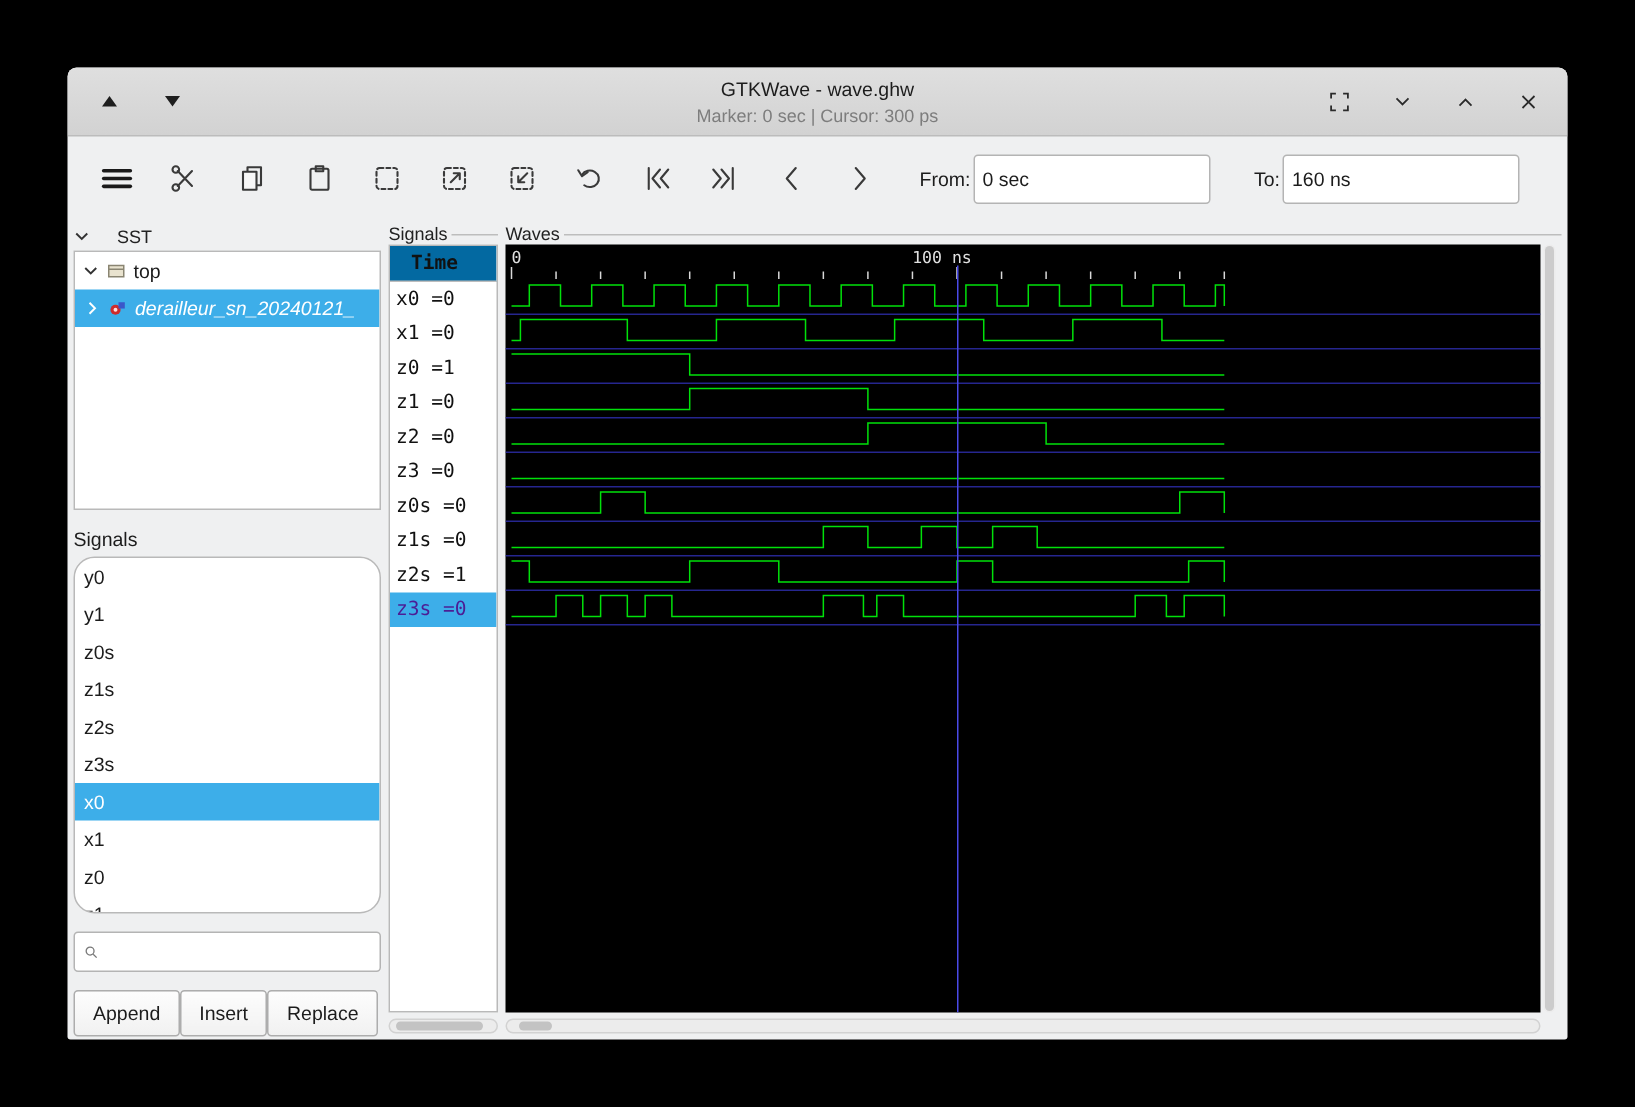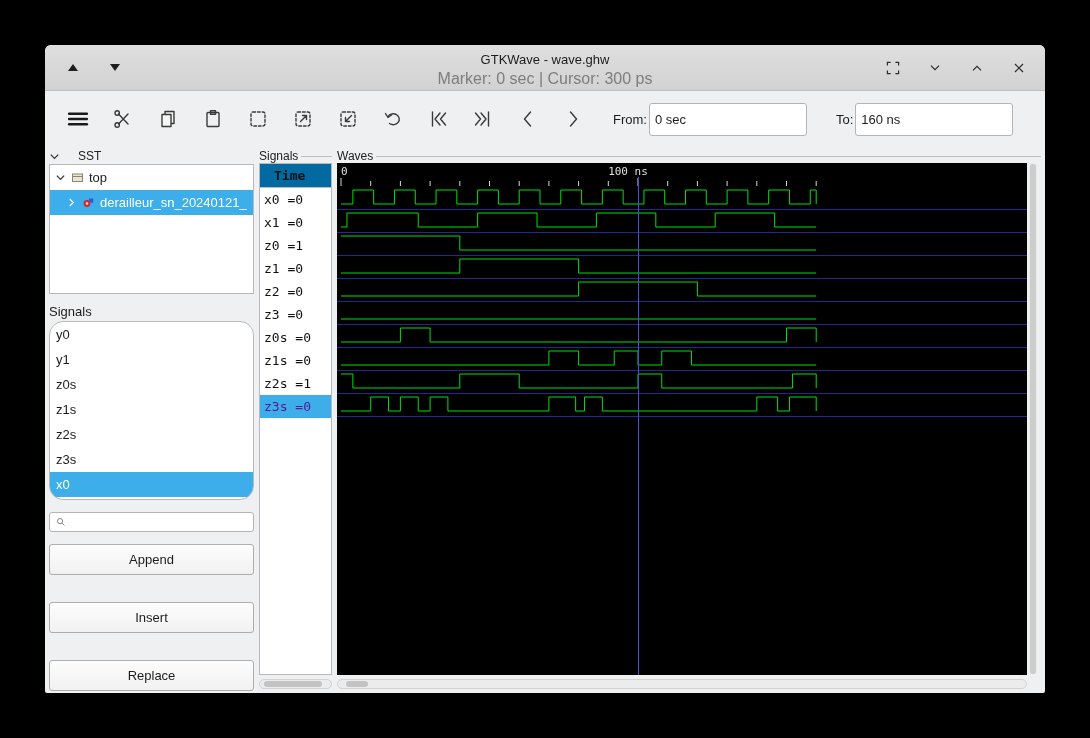--- a/index.html
+++ b/index.html
@@ -8,21 +8,21 @@
            font-family:"Liberation Sans", sans-serif; overflow:hidden; }
   .window { position:absolute; left:45px; top:45px; width:1000px; height:648px;
             background:#eff0f1; border-radius:6px 6px 2px 2px;
             box-shadow:0 4px 20px rgba(0,0,0,.6); display:flex; flex-direction:column; overflow:hidden; }
 
   
   .titlebar { height:46px; flex:none; background:linear-gradient(#dfdfdf,#d2d2d2);
               border-bottom:1px solid #bcbcbc; position:relative; }
   .tb-center { position:absolute; left:0; right:0; top:7px; text-align:center; pointer-events:none; }
   .tb-title { font-size:13px; color:#1c1c1c; }
-  .tb-status { font-size:16px; color:#7d7d7d; margin-top:3px; }
+  .tb-status { font-size:12px; color:#7d7d7d; margin-top:3px; }
   .tb-left { position:absolute; left:18px; top:0; height:100%; display:flex; align-items:center; gap:22px; }
   .tb-right { position:absolute; right:16px; top:0; height:100%; display:flex; align-items:center; gap:22px; }
   .tb-btn { width:20px; height:20px; display:flex; align-items:center; justify-content:center; cursor:default; }
   .tb-btn svg { stroke:#2b2b2b; fill:none; stroke-width:1.5; }
   .tri-up { width:0; height:0; border-left:5px solid transparent; border-right:5px solid transparent; border-bottom:7px solid #1e1e1e; }
   .tri-down { width:0; height:0; border-left:5px solid transparent; border-right:5px solid transparent; border-top:7px solid #1e1e1e; }
 
   
   .toolbar { height:56px; flex:none; display:flex; align-items:center; padding:0 22px; gap:23px; }
   .tool-btn { width:22px; height:22px; flex:none; display:flex; align-items:center; justify-content:center; }
@@ -34,30 +34,30 @@
 
   
   .content { flex:1; position:relative; }
   .box { background:#fff; border:1px solid #b9b9b9; }
 
   
   .sst-panel { position:absolute; left:4px; top:2px; bottom:2px; width:205px; display:flex; flex-direction:column; }
   .sst-head { height:18px; display:flex; align-items:center; gap:18px; font-size:12px; color:#222; }
   .tree-box { height:183px; margin-top:1px; overflow:hidden; }
   .tree-row { height:25px; display:flex; align-items:center; gap:5px; font-size:13px; color:#1c1c1c; padding-left:5px; }
-  .tree-row.child { padding-left:16px; }
+  .tree-row.child { padding-left:6px;font-style:italic; }
   .tree-row.selected { background:#3daee9; color:#fff; }
   .sig-label { margin-top:10px; height:20px; display:flex; align-items:center; font-size:13px; color:#1c1c1c; }
   .list-box { height:252px; margin-top:2px; overflow:hidden;border-radius:14px; }
   .list-item { height:25px; line-height:25px; padding-left:6px; font-size:13px; color:#1c1c1c; }
   .list-item.selected { background:#3daee9; color:#fff; }
   .search-box { margin-top:12px; height:28px; border:1px solid #b4b4b4; border-radius:3px; background:#fff;
                 display:flex; align-items:center; padding:0 6px; gap:5px; }
   .search-box input { border:none; outline:none; flex:1; font:13px "Liberation Sans",sans-serif; }
-  .btn-row { margin-top:12px; display:flex; gap:27px;flex-direction:column; }
+  .btn-row { margin-top:12px; display:flex; gap:0; }
   .btn { height:31px; padding:0 12px; background:linear-gradient(#fdfdfd,#f1f1f1); border:1px solid #adadad;
          border-radius:3px; font:13px "Liberation Sans",sans-serif; color:#1c1c1c; }
 
   
   .signals-panel { position:absolute; left:214px; top:2px; bottom:2px; width:73px; display:flex; flex-direction:column; }
   .frame-head { height:14px; display:flex; align-items:center; gap:3px; font-size:12px; color:#222; }
   .frame-head::after { content:""; flex:1; border-top:1px solid #bdbdbd; }
   .sig-list { height:512px; background:#fff; border:1px solid #b9b9b9; overflow:hidden;
               font-family:"DejaVu Sans Mono", monospace; font-size:13px; color:#111; }
   .time-head { height:24px; line-height:24px; background:#0369a1; border-bottom:1px solid #bdbdbd;

